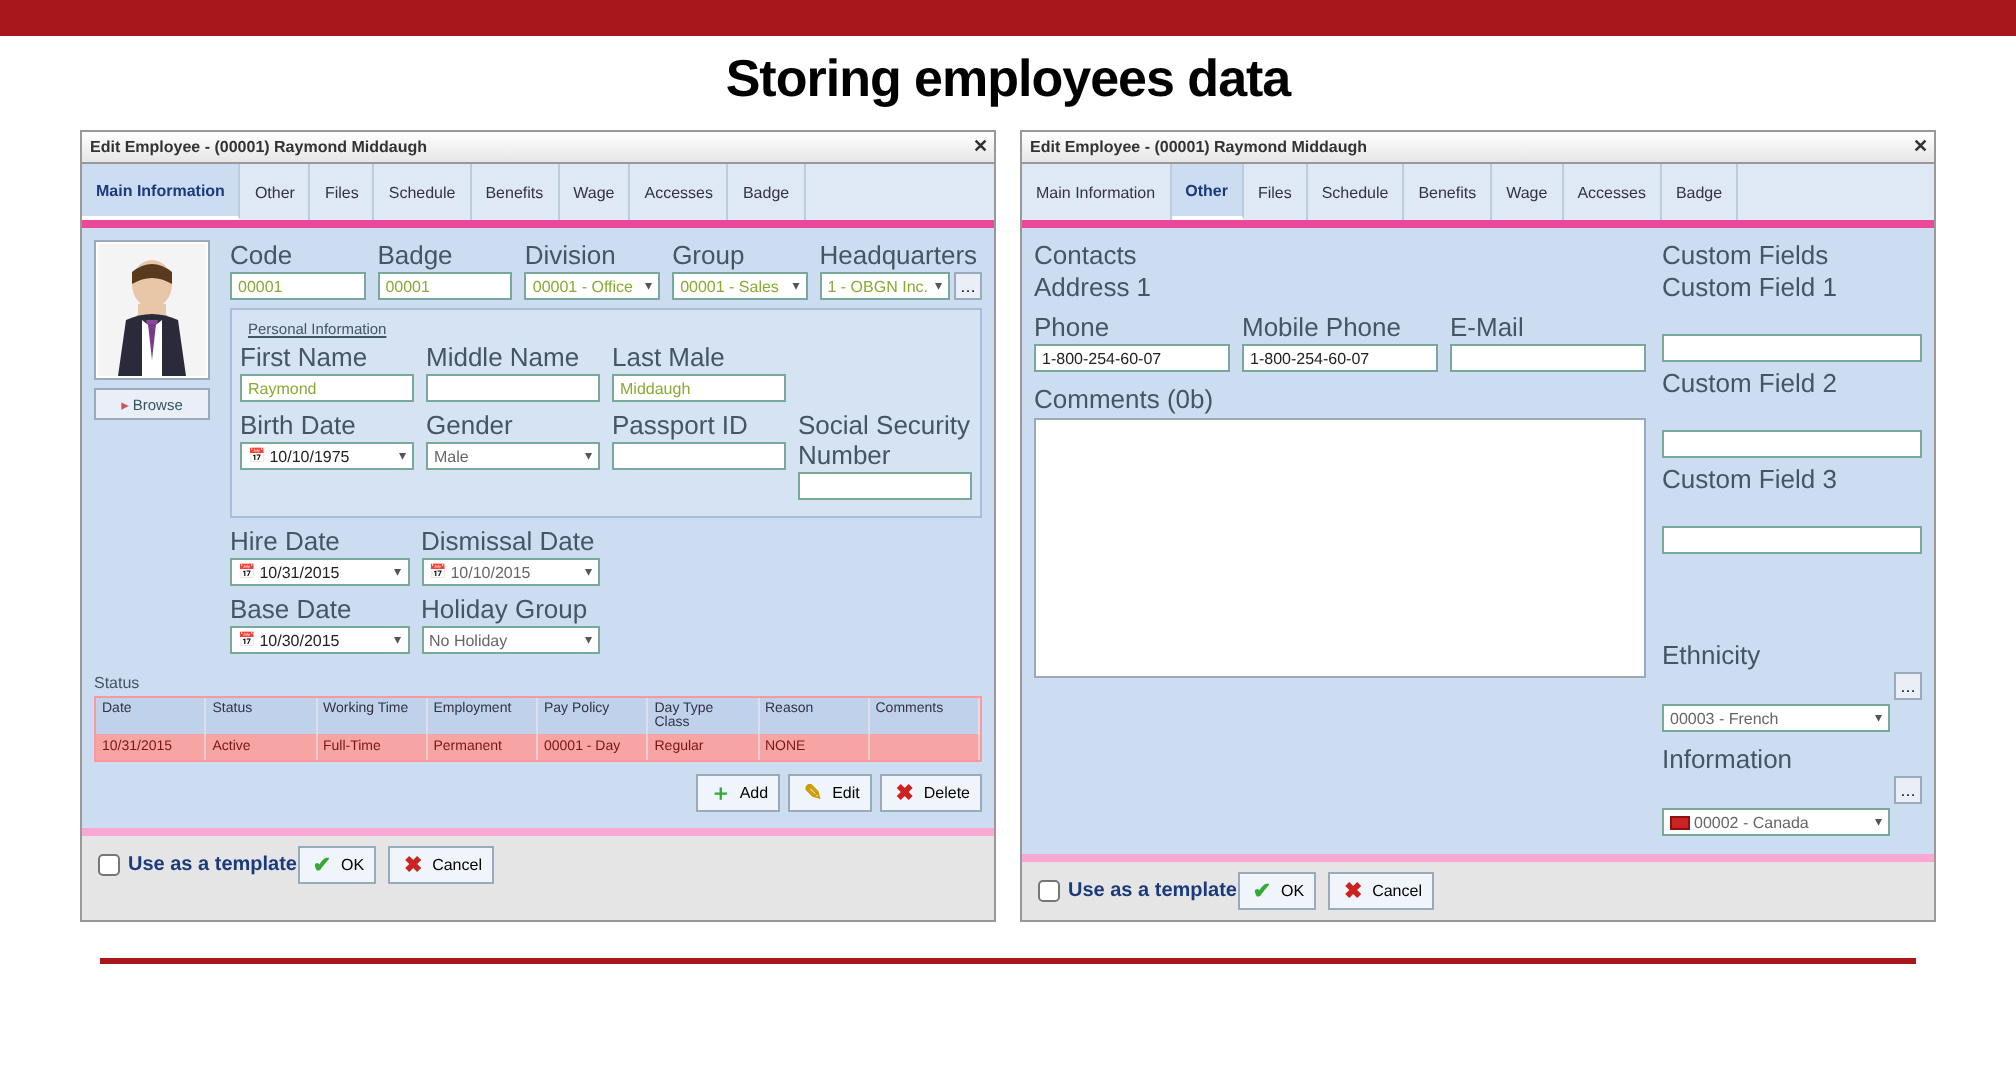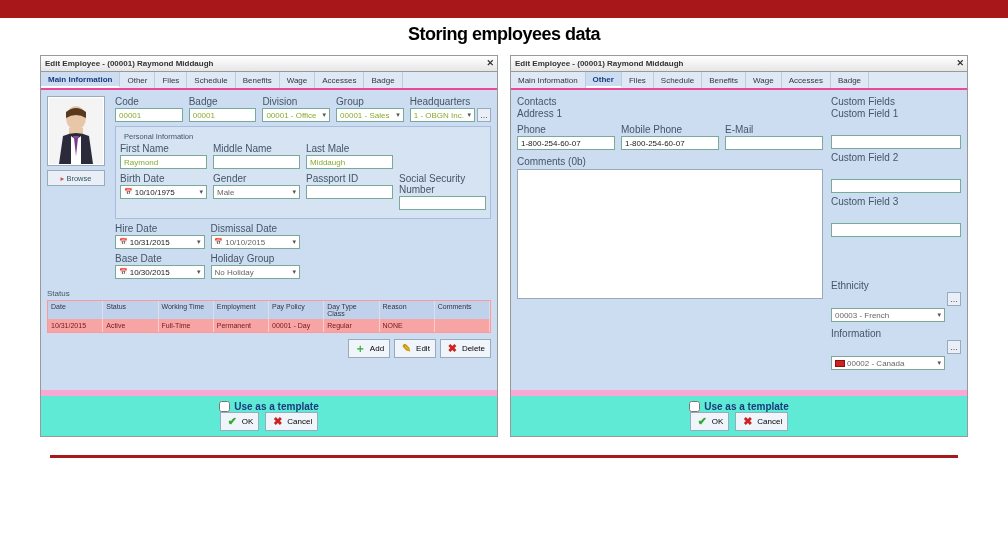--- a/index.html
+++ b/index.html
@@ -1,55 +1,55 @@
 <!DOCTYPE html>
 <html><head>
 <meta charset="utf-8">
 <style>
   * { box-sizing: border-box; margin: 0; padding: 0; }
   body { font-family: Arial, sans-serif; font-size: 9px; background: #fff; width: 1008px; height: 540px; position: relative; }
   .redbar-top { background: #a8181b; height: 18px; width: 100%; }
-  .title { text-align: center; font-size: 18px; font-weight: 900; margin: 6px 0 10px 0; font-family: "Arial Black", Arial, sans-serif; letter-spacing: -0.5px; }
+  .title { text-align: center; font-size: 26px; font-weight: 900; margin: 6px 0 10px 0; font-family: "Arial Black", Arial, sans-serif; letter-spacing: -0.5px; }
   .panels { display: flex; gap: 12px; padding: 0 40px; }
-  .panel { flex: 1; background: #5eead4; border: 1px solid #999; position: relative; }
+  .panel { flex: 1; background: #e5e5e5; border: 1px solid #999; position: relative; }
   .panel-header { height: 16px; background: linear-gradient(#fff,#e6e6e6); border-bottom: 1px solid #999; display: flex; align-items: center; padding: 0 4px; font-size: 8px; font-weight: bold; color: #333; }
   .close-x { position: absolute; right: 3px; top: 2px; font-size: 9px; cursor: pointer; }
-  .tabs { display: flex; background: #dfe9f5; border-bottom: 2px solid #ec4899; height: 18px; }
+  .tabs { display: flex; background: #dfe9f5; border-bottom: 4px solid #ec4899; height: 32px; }
   .tab { padding: 2px 7px; font-size: 8px; color: #334; border-right: 1px solid #bcd; display: flex; align-items: center; }
   .tab.active { background: #cdddf1; color: #1a3a7c; font-weight: bold; border-bottom: 2px solid #fff; }
   .body { background: #cdddf1; padding: 6px; min-height: 300px; }
   .row { display: flex; gap: 6px; margin-bottom: 4px; }
   .col { display: flex; flex-direction: column; flex: 1; }
-  .label { font-size: 10px; color: #456; margin-bottom: 1px; }
+  .label { font-size: 13px; color: #456; margin-bottom: 1px; }
   .field { background: #fff; border: 1px solid #7a9; height: 14px; font-size: 8px; padding: 0 3px; display: flex; align-items: center; color: #8a3; }
   .field.gray { color: #666; }
   .field.black { color: #222; }
   .dd { position: relative; }
   .dd::after { content: "▾"; position: absolute; right: 3px; top: 2px; font-size: 7px; color: #555; }
   .cal::before { content: "📅"; font-size: 7px; margin-right: 2px; }
   .photo { width: 58px; height: 70px; background: #fff; border: 1px solid #9ab; display: flex; align-items: center; justify-content: center; }
   .photo svg { width: 54px; height: 66px; }
   .browse-btn { margin-top: 4px; width: 58px; height: 16px; background: #e9eef7; border: 1px solid #9ab; font-size: 7.5px; display: flex; align-items: center; justify-content: center; color: #356; }
   .group-box { border: 1px solid #a7bdd9; padding: 4px; margin-bottom: 4px; background: #d5e3f3; }
-  .group-title { font-size: 7.5px; color: #456; margin: -9px 0 2px 2px; background: #d5e3f3; display: inline-block; padding: 0 2px; }
+  .group-title { font-size: 7.5px; color: #456; margin: -9px 0 2px 2px; background: #d5e3f3; display: inline-block; padding: 0 2px; text-decoration: underline; }
   .sqbtn { width: 14px; height: 14px; background: #e9eef7; border: 1px solid #9ab; font-size: 8px; display: flex; align-items: center; justify-content: center; }
   .status-label { font-size: 8px; color: #456; margin: 6px 0 2px 0; }
   .table { border: 1px solid #f99; background: #fcdada; }
   .thead { display: flex; background: #bfd1eb; }
   .th { flex: 1; font-size: 7px; color: #334; padding: 2px 3px; border-right: 1px solid #dde; }
   .trow { display: flex; background: #f6a4a4; }
   .td { flex: 1; font-size: 7px; color: #7a1515; padding: 3px 3px; border-right: 1px solid #fcc; }
   .btnrow { display: flex; justify-content: flex-end; gap: 4px; margin-top: 6px; align-items: center; }
   .actbtn { display: flex; align-items: center; gap: 3px; font-size: 8px; padding: 2px 5px; border: 1px solid #9ab; background: #f0f4fb; }
   .actbtn .ico { width: 13px; height: 13px; display: flex; align-items: center; justify-content: center; font-weight: bold; font-size: 11px; }
   .ico.plus { color: #3a3; }
   .ico.edit { color: #c90; }
   .ico.del { color: #c22; }
   .ico.ok { color: #3a3; }
-  .footer { display: flex; align-items: center; padding: 5px 8px; border-top: 6px solid #f9a8d4; flex-direction: column; }
+  .footer { display: flex; align-items: center; padding: 5px 8px; border-top: 4px solid #f9a8d4; }
   .tmpl { display: flex; align-items: center; gap: 4px; font-size: 10px; color: #1a3a7c; font-weight: bold; }
   .tmpl input { width: 11px; height: 11px; }
   .fbtns { display: flex; gap: 6px; }
   .comments { background: #fff; border: 1px solid #9ab; height: 130px; margin-top: 2px; }
   .right-col { width: 130px; }
   .right-col .field { margin-bottom: 3px; margin-top: 16px; }
   .redflag { display: inline-block; width: 10px; height: 7px; background: #c22; border: 1px solid #811; vertical-align: middle; margin-right: 2px; }
   .flex1 { flex: 1; }
   .hr-red { height: 3px; background: #a8181b; margin: 18px 50px 0 50px; }
 </style>

